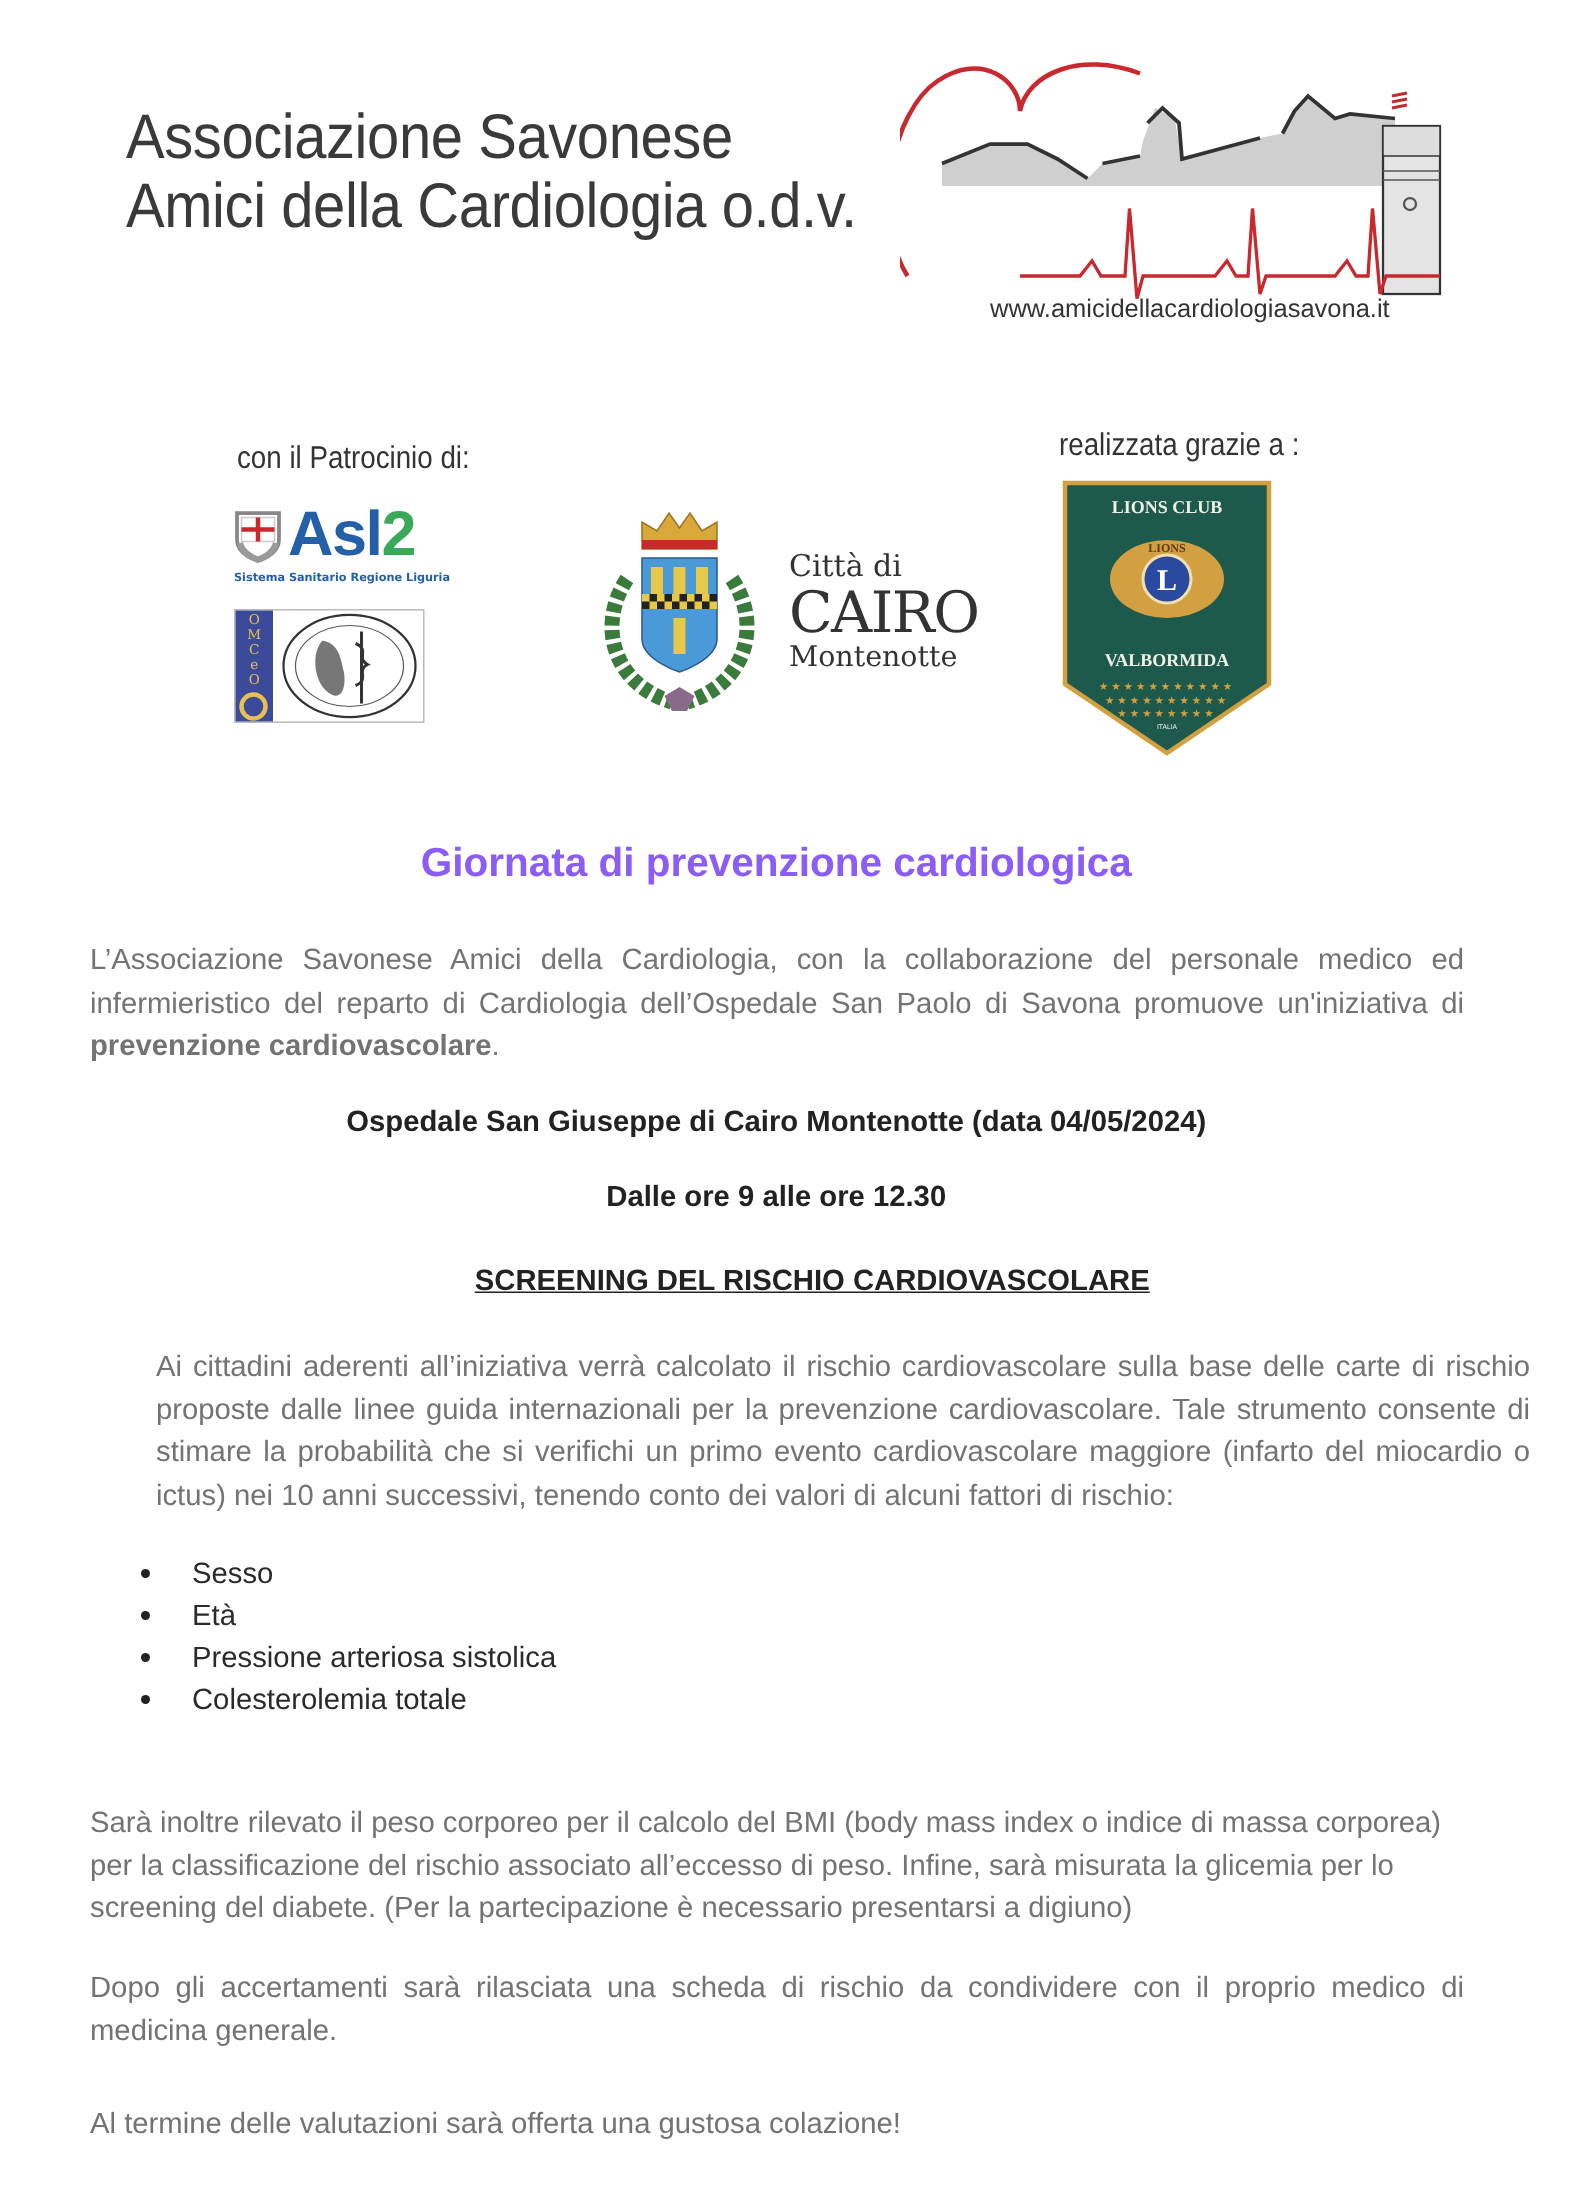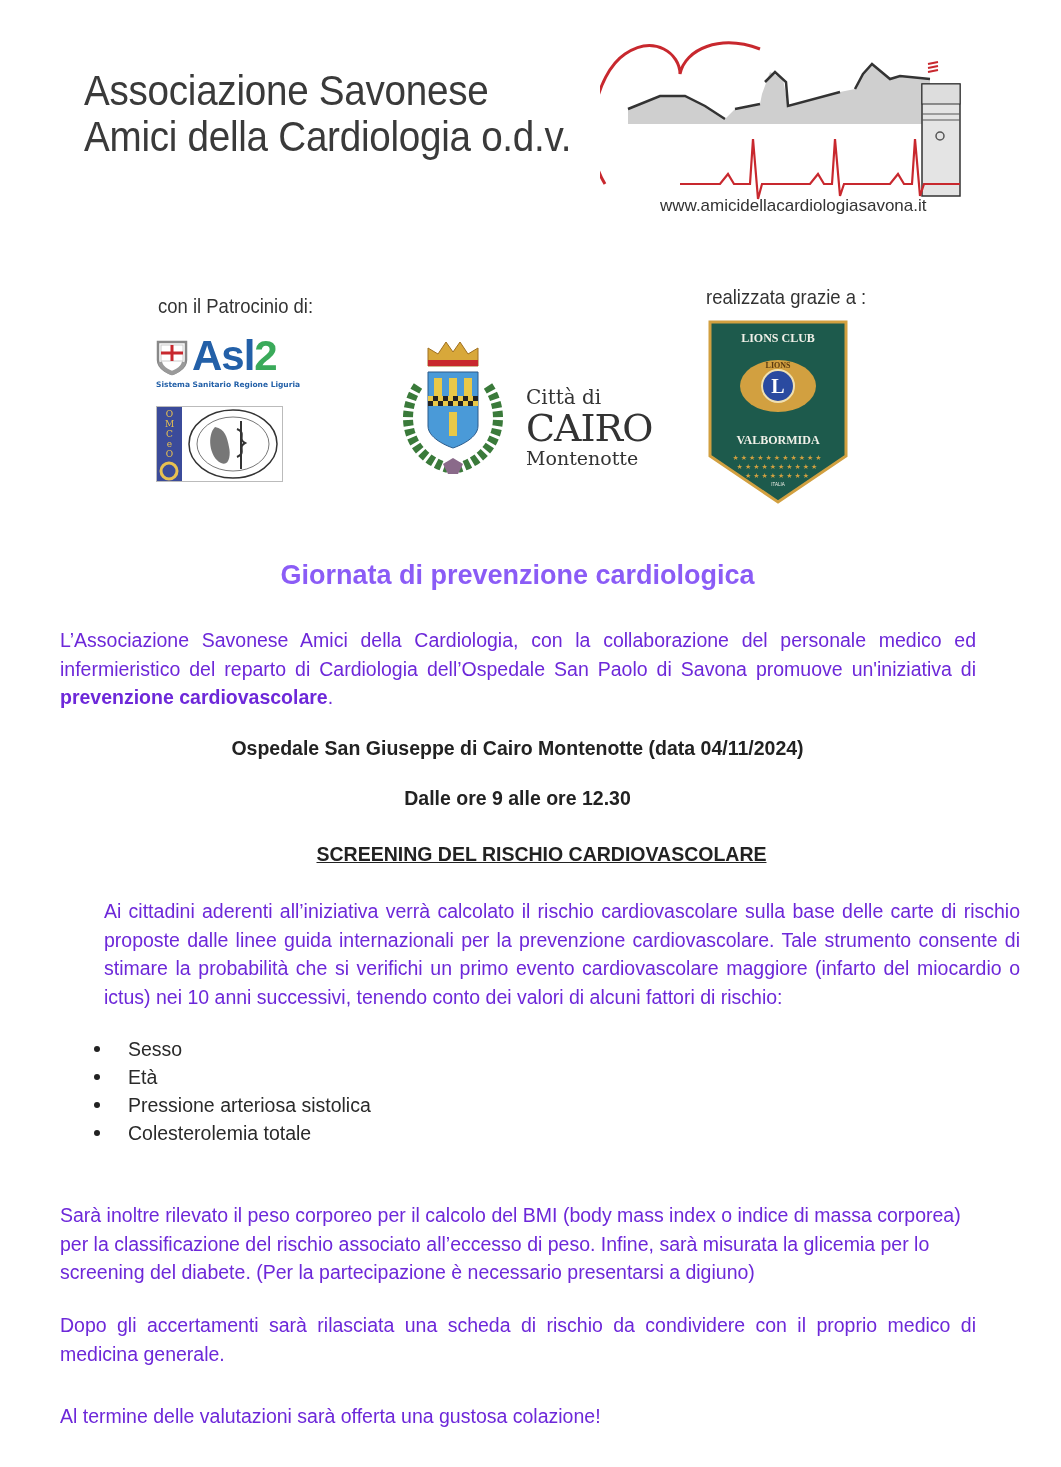--- a/index.html
+++ b/index.html
@@ -42,34 +42,34 @@
     position: absolute; left: 0; top: 42px;
     font-family: "DejaVu Sans", sans-serif; font-weight: bold; font-size: 7.5px; color: #2360a8; white-space: nowrap;
   }
   .omceo-logo { position: absolute; left: 156px; top: 406px; width: 127px; height: 76px; border: 1px solid #bbb; background: #fff; }
   .omceo-band { position: absolute; left: 0; top: 0; width: 25px; height: 100%; background: #3b4b9a; }
   .omceo-letters {
     position: absolute; left: 0; top: 2px; width: 25px; text-align: center;
     font-family: "DejaVu Serif", serif; font-size: 9px; color: #e8c050; line-height: 10px;
   }
   .cairo-crest { position: absolute; left: 398px; top: 336px; width: 110px; height: 142px; }
-  .cairo-text { position: absolute; left: 526px; top: 386px; font-family: "DejaVu Serif", serif; color: #333; }
+  .cairo-text { position: absolute; left: 526px; top: 366px; font-family: "DejaVu Serif", serif; color: #333; }
   .cairo-citta { font-size: 20px; line-height: 22px; }
   .cairo-name { font-size: 38px; line-height: 40px; letter-spacing: -1px; }
   .cairo-sub { font-size: 19px; line-height: 20px; }
   .lions-banner { position: absolute; left: 708px; top: 320px; width: 140px; height: 184px; }
 
   
   .main-title {
     position: absolute; left: 0; width: 1035px; top: 560px; text-align: center;
     font-family: "Liberation Sans", sans-serif; font-weight: bold; font-size: 27px; color: #8b5cf6;
   }
   .text-block {
     position: absolute; left: 60px; width: 916px;
-    font-family: "Liberation Sans", sans-serif; font-size: 19.5px; line-height: 28.5px; color: #6d28d9;
+    font-family: "Liberation Sans", sans-serif; font-size: 19.5px; line-height: 28.5px; color: #737373;
     text-align: justify;
   }
   .para-intro { top: 626px; }
   .centered-bold {
     position: absolute; left: 0; width: 1035px; text-align: center;
     font-family: "Liberation Sans", sans-serif; font-weight: bold; font-size: 19.5px; color: #222;
   }
   .hospital-line { top: 737px; }
   .hours-line { top: 787px; }
   .screening-title { top: 843px; text-decoration: underline; margin-left: 24px; }
@@ -180,21 +180,21 @@
   <text x="70" y="140" text-anchor="middle" font-size="7" fill="#d2a040" letter-spacing="2">★★★★★★★★★★★</text>
   <text x="70" y="149" text-anchor="middle" font-size="7" fill="#d2a040" letter-spacing="2">★★★★★★★★★★</text>
   <text x="70" y="158" text-anchor="middle" font-size="7" fill="#d2a040" letter-spacing="2">★★★★★★★★</text>
   <text x="70" y="166" text-anchor="middle" font-family="Liberation Sans, sans-serif" font-size="4.5" fill="#f0f0e8">ITALIA</text>
 </svg>
 
 <div class="main-title">Giornata di prevenzione cardiologica</div>
 
 <p class="text-block para-intro"><span>L’Associazione Savonese Amici della Cardiologia, con la collaborazione del personale medico ed infermieristico del reparto di Cardiologia dell’Ospedale San Paolo di Savona promuove un'iniziativa di </span><b>prevenzione cardiovascolare</b><span>.</span></p>
 
-<div class="centered-bold hospital-line">Ospedale San Giuseppe di Cairo Montenotte (data 04/11/2024)</div>
+<div class="centered-bold hospital-line">Ospedale San Giuseppe di Cairo Montenotte (data 04/05/2024)</div>
 <div class="centered-bold hours-line">Dalle ore 9 alle ore 12.30</div>
 <div class="centered-bold screening-title">SCREENING DEL RISCHIO CARDIOVASCOLARE</div>
 
 <p class="text-block para-screening">Ai cittadini aderenti all’iniziativa verrà calcolato il rischio cardiovascolare sulla base delle carte di rischio proposte dalle linee guida internazionali per la prevenzione cardiovascolare. Tale strumento consente di stimare la probabilità che si verifichi un primo evento cardiovascolare maggiore (infarto del miocardio o ictus) nei 10 anni successivi, tenendo conto dei valori di alcuni fattori di rischio:</p>
 
 <ul class="risk-list">
   <li><span class="bullet"></span><span>Sesso</span></li>
   <li><span class="bullet"></span><span>Età</span></li>
   <li><span class="bullet"></span><span>Pressione arteriosa sistolica</span></li>
   <li><span class="bullet"></span><span>Colesterolemia totale</span></li>

